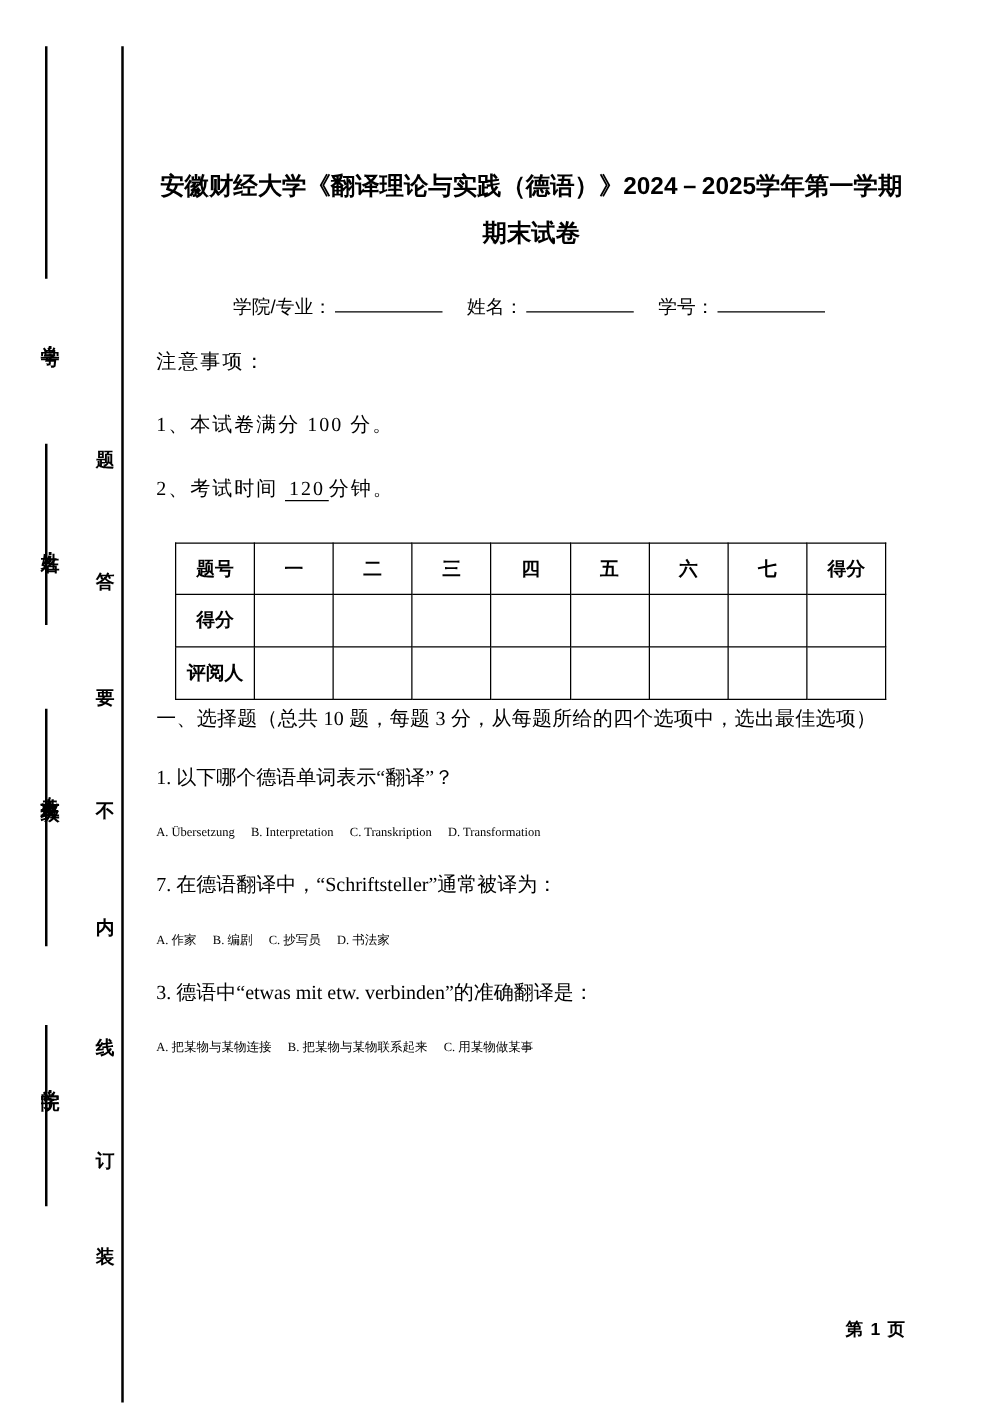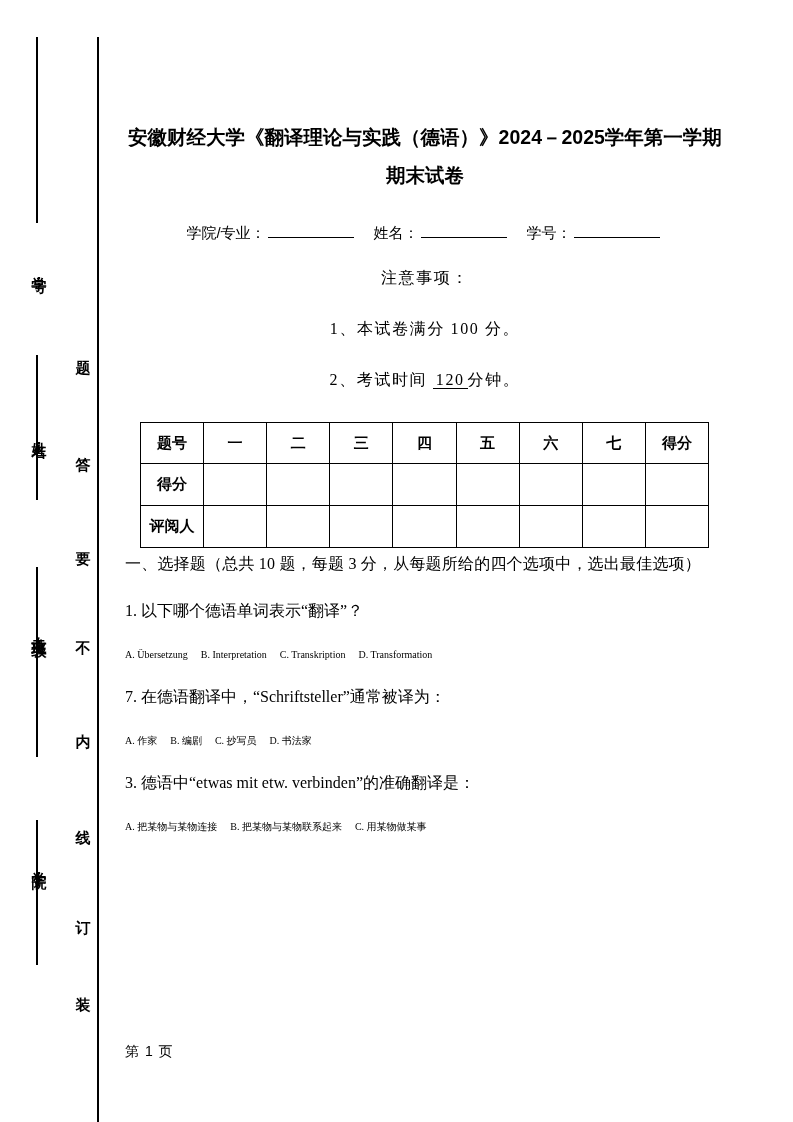--- a/index.html
+++ b/index.html
@@ -66,21 +66,21 @@
     writing-mode: vertical-rl;
     text-orientation: upright;
     text-align: center;
     white-space: nowrap;
   }
 
   
   #page-body {
     position: absolute;
     left: 125px;
-    top: 0;
+    top: 12px;
     width: 600px;
     height: 995px;
   }
 
   #exam-title {
     margin-top: 118px;
     font-family: "Liberation Sans", "DejaVu Sans", sans-serif;
     font-size: 19.5px;
     font-weight: bold;
     line-height: 38px;
@@ -98,21 +98,21 @@
   }
   #student-info-line .blank-rule {
     display: inline-block;
     border-bottom: 1.5px solid #000;
     width: 86px;
     height: 13px;
     margin: 0 4px 0 2px;
   }
   #student-info-line .info-gap { display:inline-block; width: 16px; }
 
-  .notice-block { margin-top: 26px; text-align: center; }
+  .notice-block { margin-top: 26px; }
   .notice-line {
     font-size: 16px;
     line-height: 17px;
     margin-bottom: 34px;
     letter-spacing: 1.6px;
   }
   .notice-line .u-val {
     border-bottom: 1.2px solid #000;
     padding: 0 3px;
   }
@@ -157,24 +157,24 @@
     line-height: 22px;
     white-space: nowrap;
   }
   .opt-sep { display: inline-block; width: 13px; }
 
   #page-footer {
     position: absolute;
     left: 0;
     top: 1043px;
     width: 600px;
-    text-align: left;
+    text-align: right;
     font-family: "Liberation Sans", "DejaVu Sans", sans-serif;
     font-size: 14px;
-    font-weight: normal;
+    font-weight: bold;
     letter-spacing: 1px;
   }
 </style>
 </head>
 <body>
 
 <div id="seal-margin">
   <div id="seal-vline"></div>
   <div id="seal-outer-labels">
       <div class="seal-outer-item" style="top: 265px;">学号：</div>

